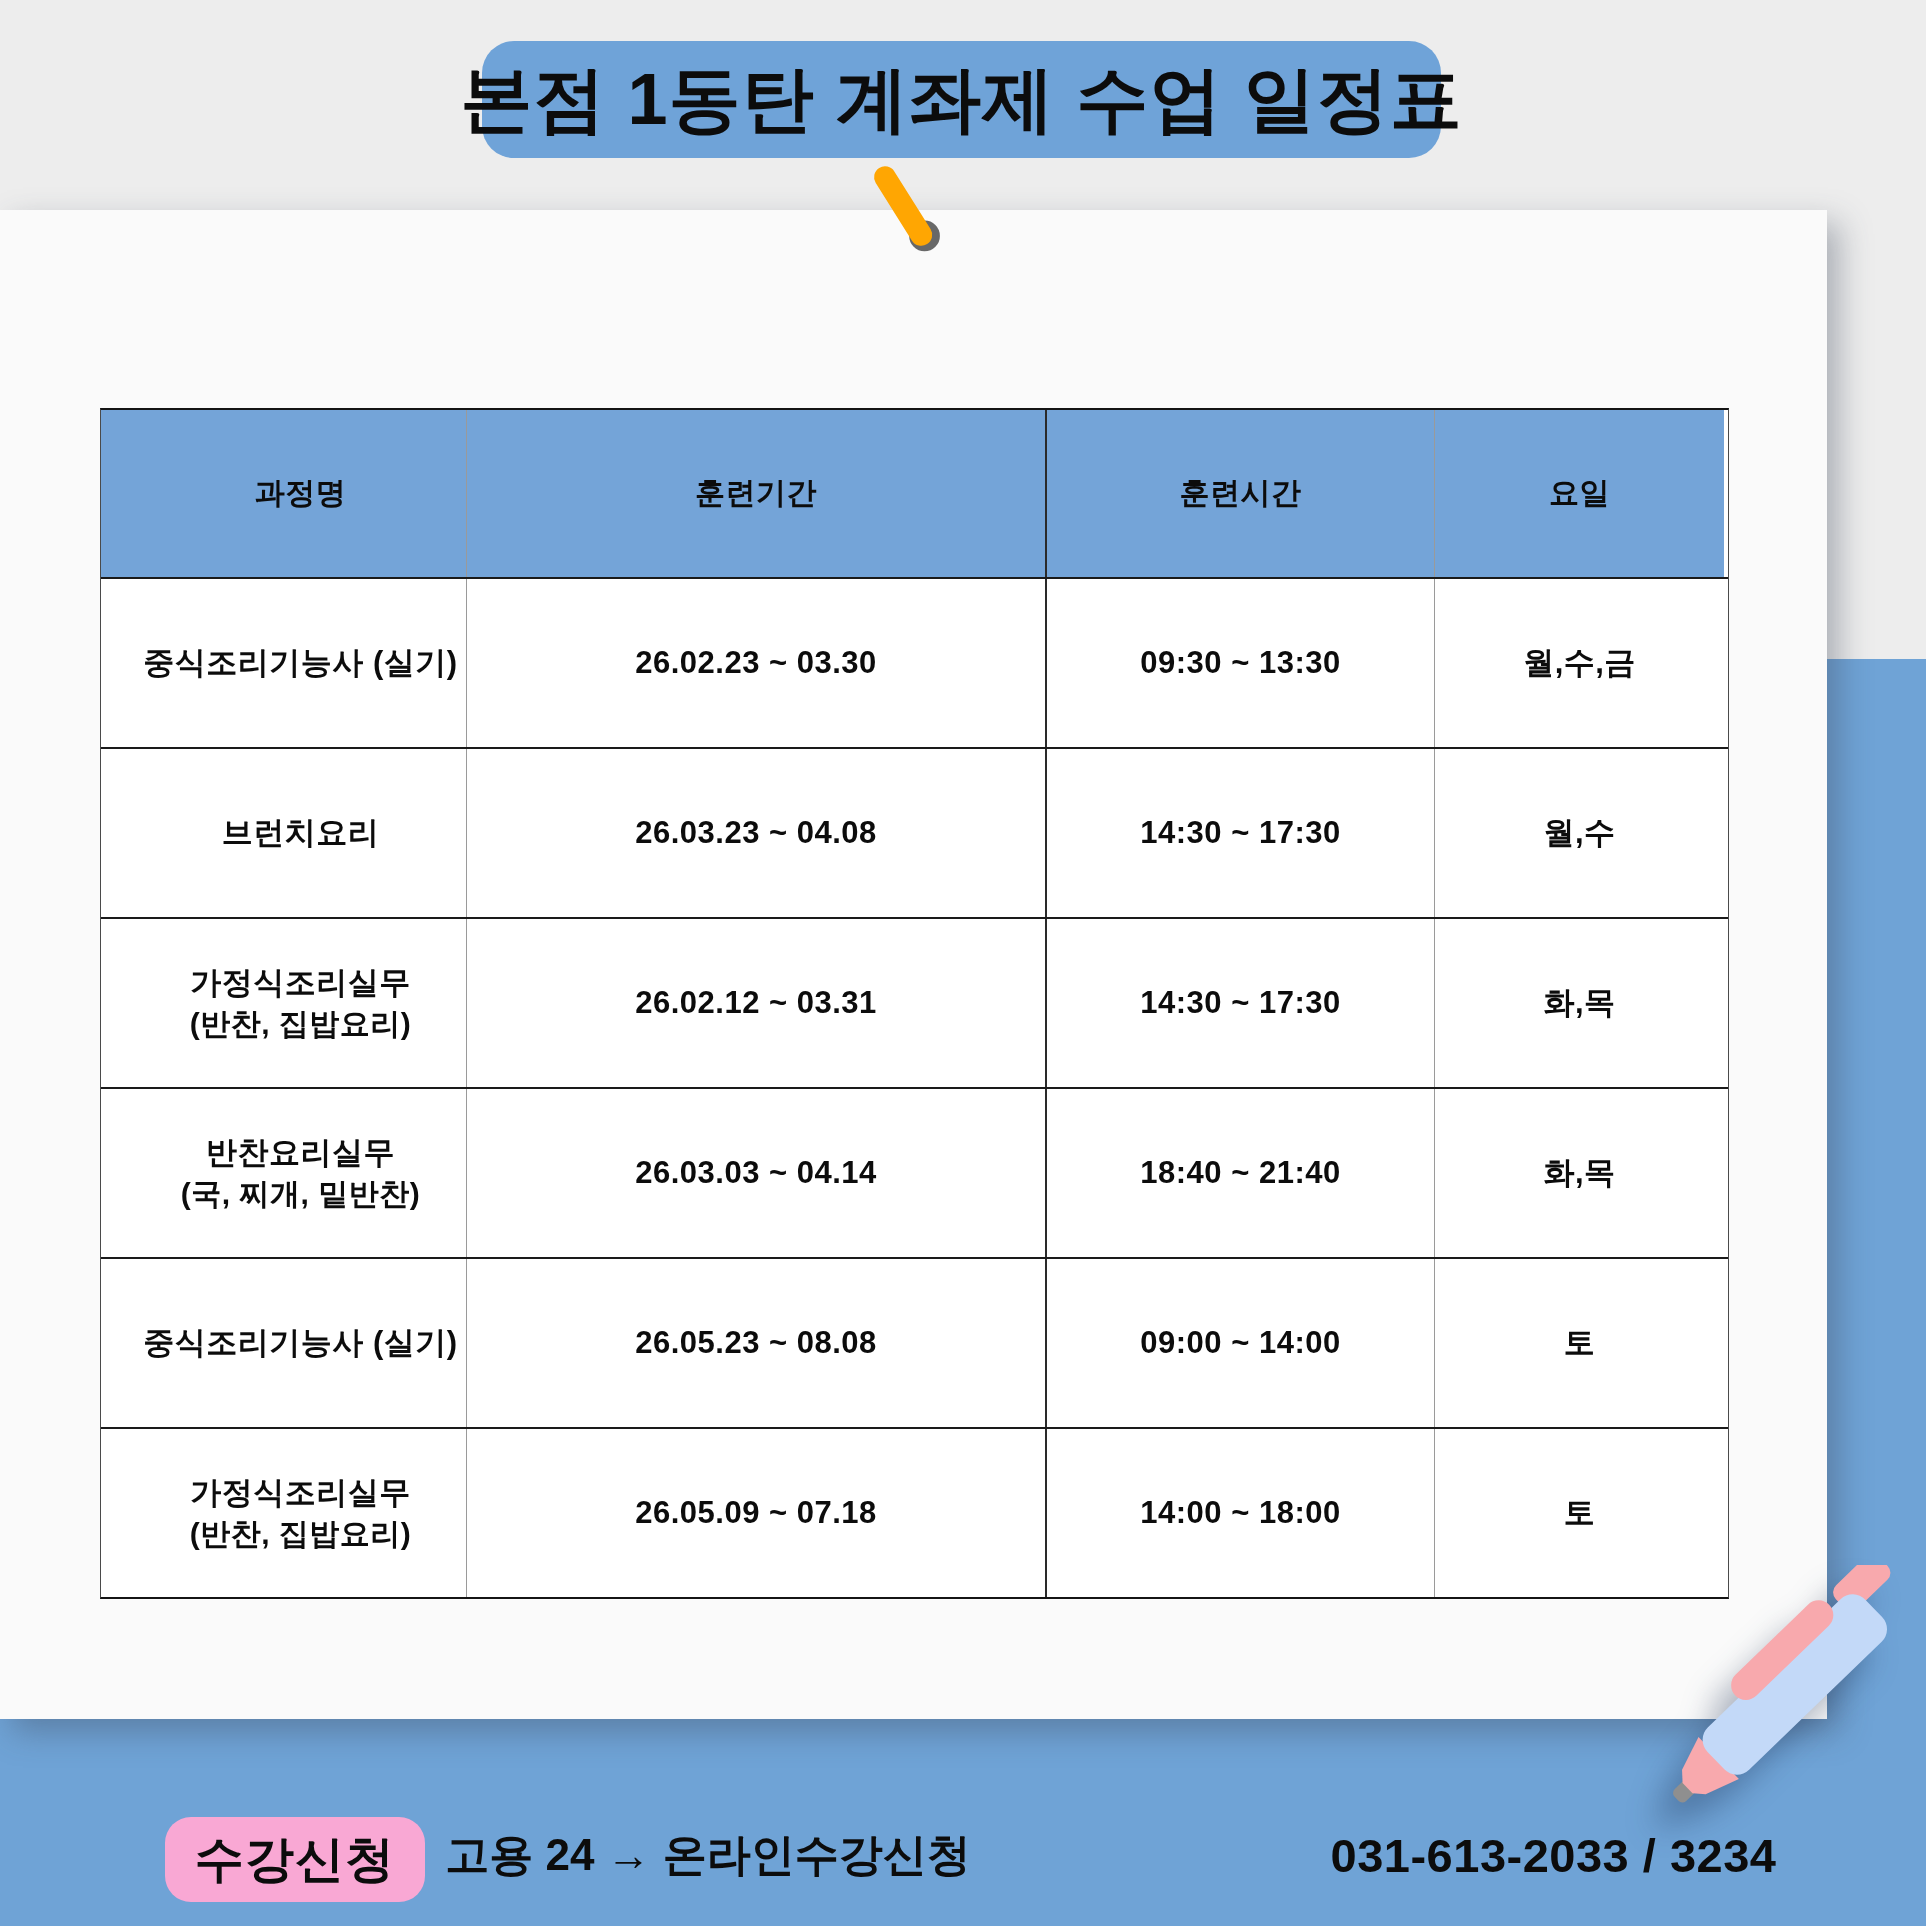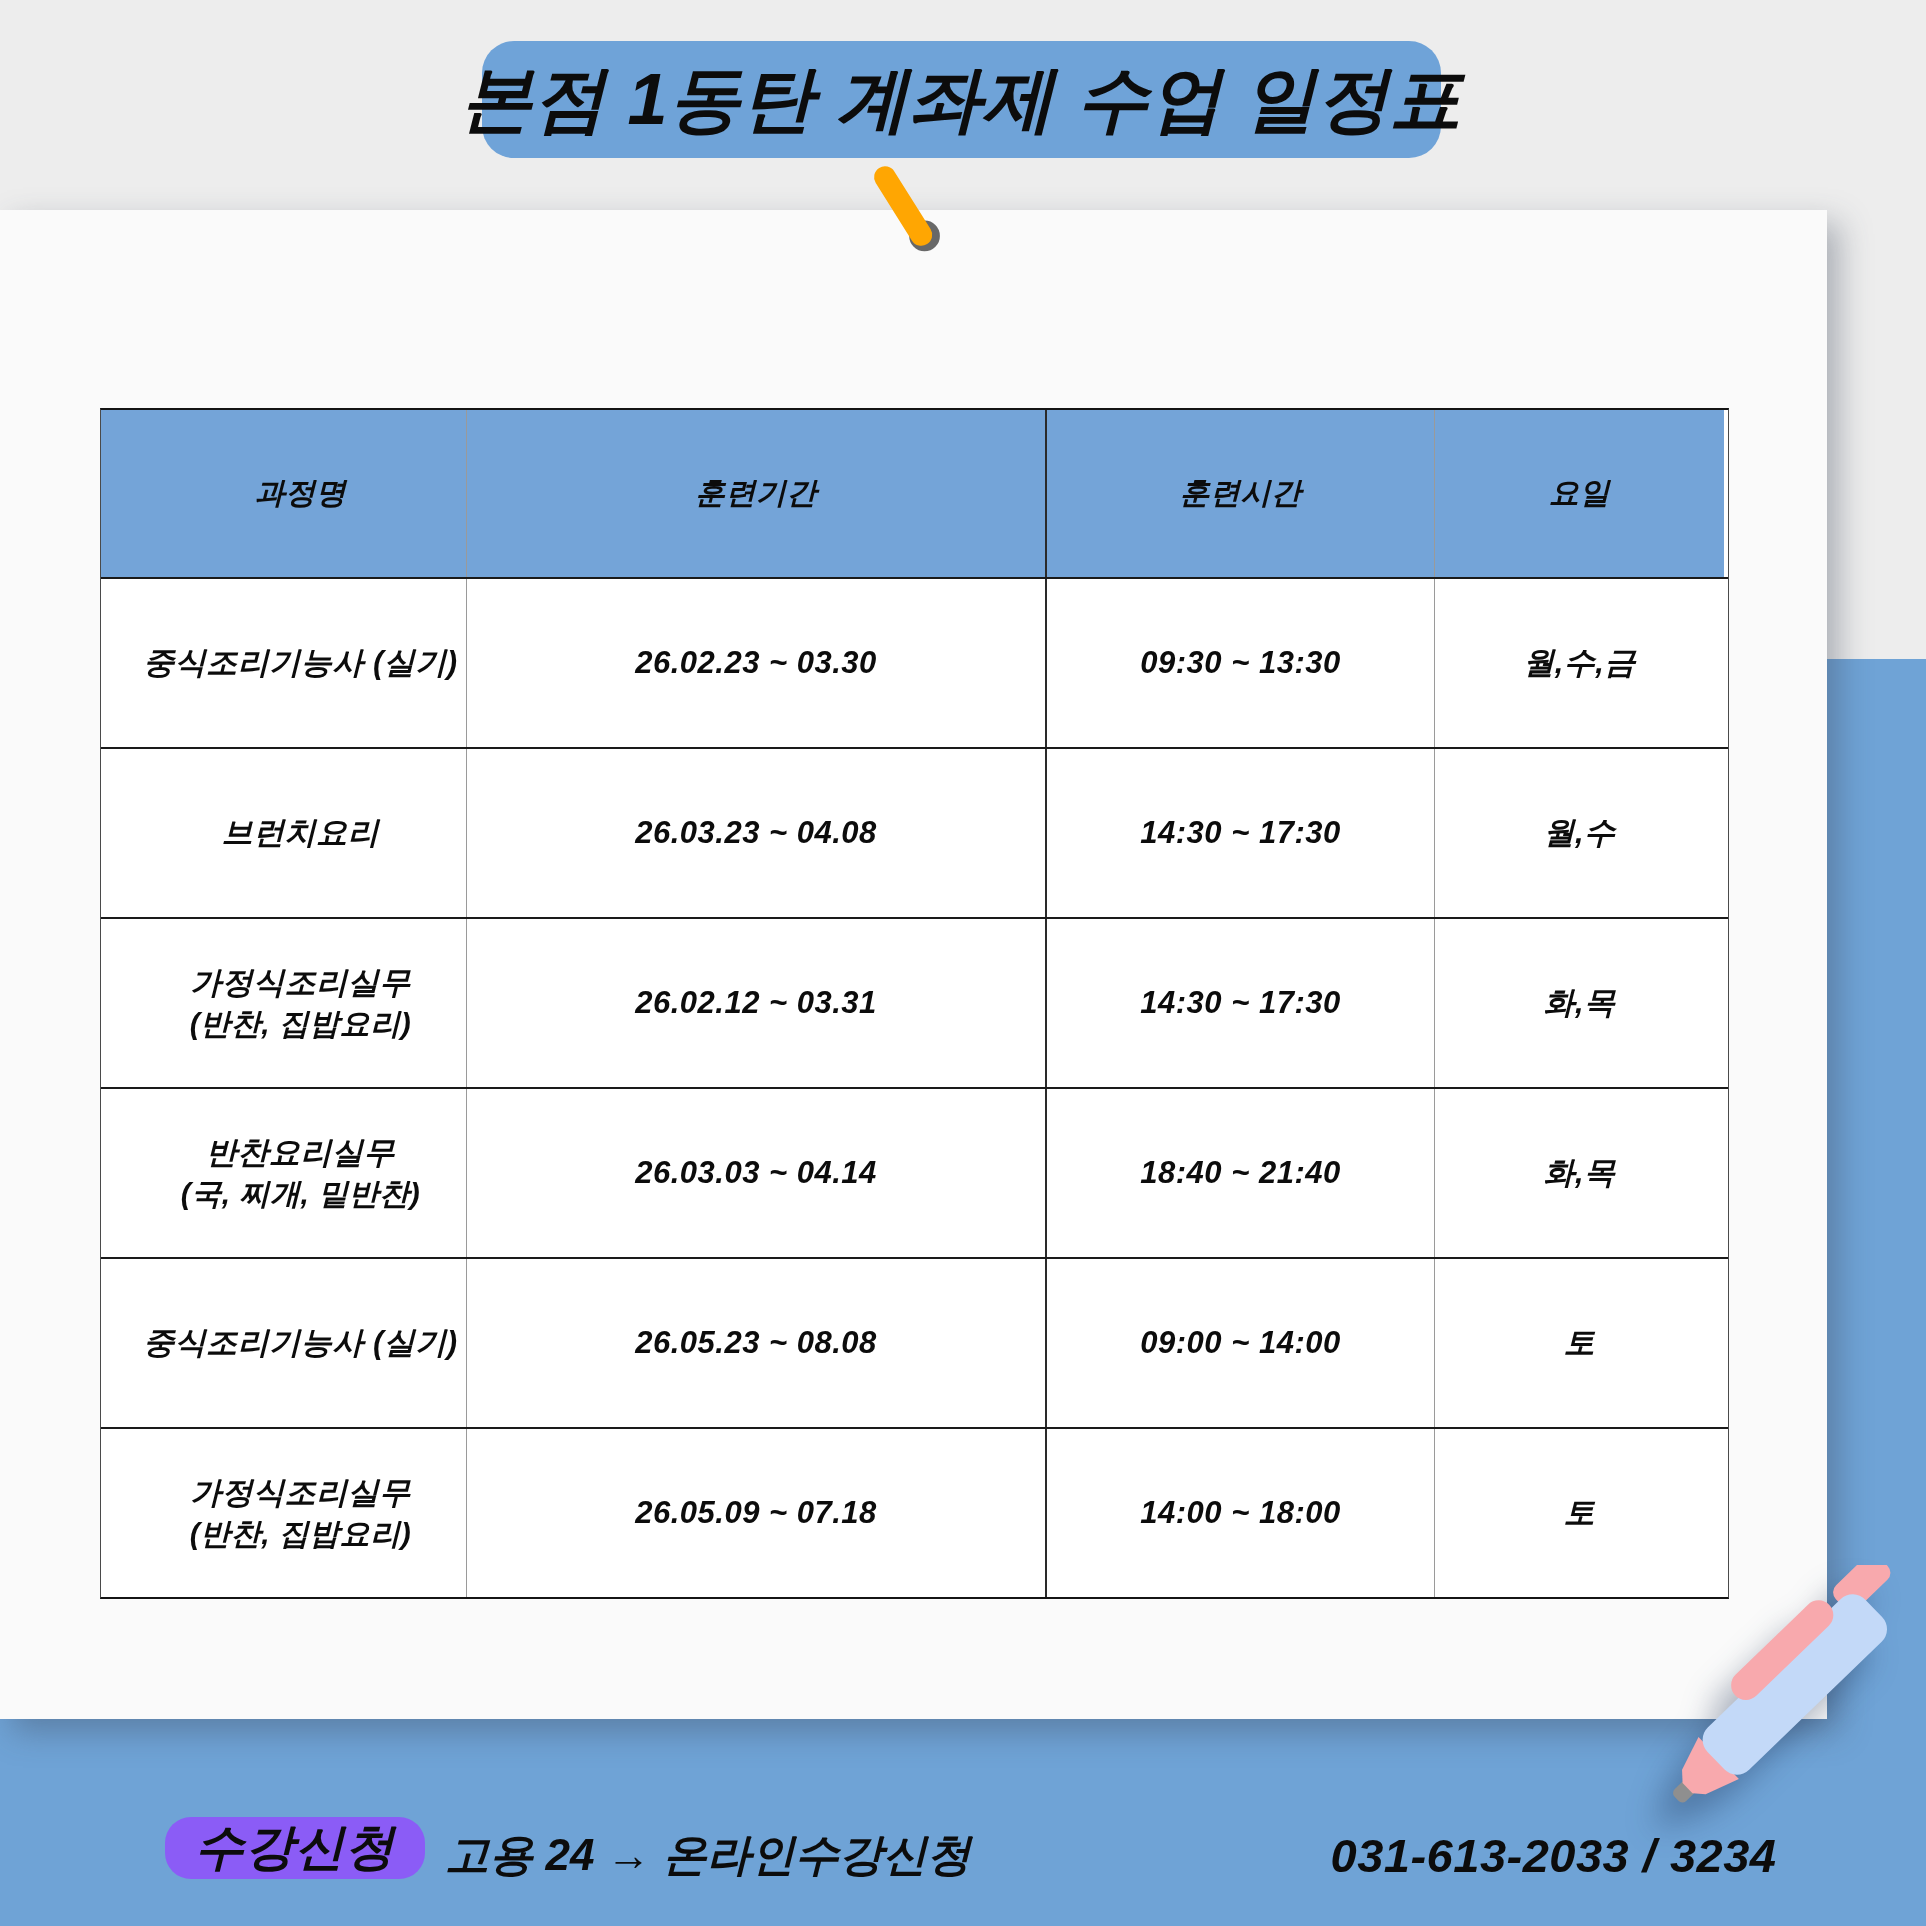--- a/index.html
+++ b/index.html
@@ -3,21 +3,20 @@
 <meta charset="utf-8">
 <style>
   html,body{margin:0;padding:0;}
   #canvas{
     position:relative;
     width:1926px;height:1926px;
     background:#6fa3d6;
     overflow:hidden;
     font-family:"Liberation Sans","DejaVu Sans",sans-serif;
     color:#0c0c0c;
-    font-style:italic;
   }
   .gray-band{
     position:absolute;left:0;top:0;width:1926px;height:659px;
     background:#ededed;
   }
   .paper{
     position:absolute;left:0;top:210px;width:1827px;height:1509px;
     background:#fafafa;
     box-shadow:12px 13px 30px rgba(60,70,90,0.38);
   }
@@ -53,22 +52,22 @@
     font-size:31px;font-weight:bold;letter-spacing:0.5px;
     line-height:1.35;
   }
   .cell.c1{border-right:1.1px solid #9a9a9a;padding-left:34px;}
   .cell.c2{border-right:2.2px solid #2a2a2a;}
   .cell.c3{border-right:1.1px solid #9a9a9a;}
   .trow.header .cell{background:#74a4d8;font-size:30px;}
   .cell .sub{font-size:30px;}
   
   .badge{
-    position:absolute;top:1817px;height:62px;
-    background:#8b5cf6;border-radius:26px;
+    position:absolute;top:1817px;height:85px;
+    background:#f9a8d4;border-radius:26px;
     display:flex;align-items:center;justify-content:center;
     font-size:49px;font-weight:bold;letter-spacing:1.1px;
   }
   .badge.register{left:165px;width:260px;}
   .badge.inquiry{left:994px;width:286px;}
   .footer-text{
     position:absolute;top:1817px;height:77px;
     display:flex;align-items:center;justify-content:center;
     font-weight:bold;white-space:nowrap;
   }

